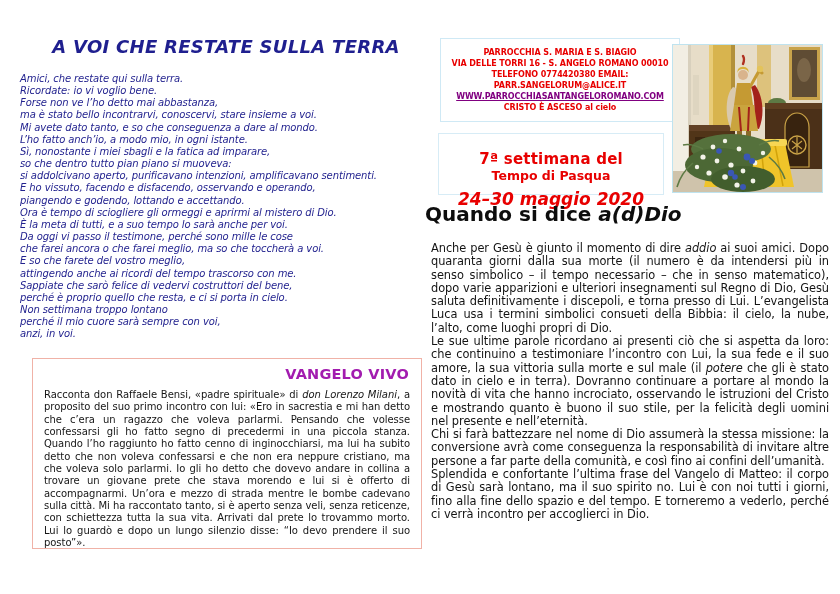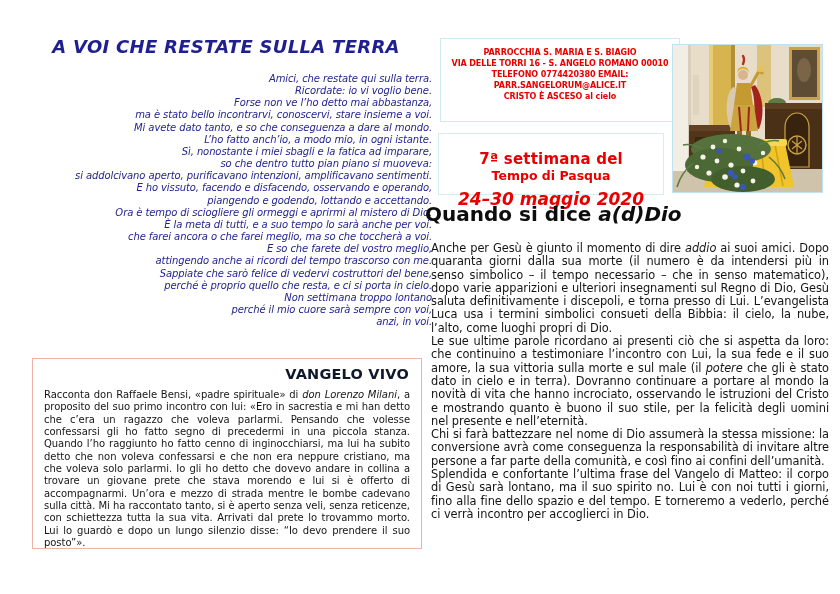--- a/index.html
+++ b/index.html
@@ -11,30 +11,30 @@
   .page{position:absolute;inset:0;}
 
   
   .left-title{
     position:absolute;left:24px;top:36px;width:404px;
     text-align:center;color:#1f1f8f;
     font-size:18px;font-weight:bold;font-style:italic;letter-spacing:.3px;
   }
   .poem{
     position:absolute;left:20px;top:73px;width:412px;
-    text-align:right;color:#23238f;font-style:italic;
+    text-align:left;color:#23238f;font-style:italic;
     font-size:10px;line-height:12.15px;letter-spacing:-.1px;
   }
   .vangelo-box{
     position:absolute;left:32px;top:358px;width:390px;height:191px;
     border:1px solid #f0b2a7;box-sizing:border-box;
     padding:5px 11px 0 11px;overflow:visible;background:transparent;
   }
   .vangelo-heading{
-    text-align:right;color:#0f172a;font-weight:bold;
+    text-align:right;color:#a21caf;font-weight:bold;
     font-size:14.5px;margin:2px 1px 7px 0;letter-spacing:.2px;
   }
   .vangelo-body{
     color:#151515;font-size:10px;line-height:12.35px;
     text-align:justify;letter-spacing:-.05px;
   }
   .vangelo-body i{font-style:italic;}
 
   
   .parish-box{
@@ -90,40 +90,42 @@
     <div>ma è stato bello incontrarvi, conoscervi, stare insieme a voi.</div>
     <div>Mi avete dato tanto, e so che conseguenza a dare al mondo.</div>
     <div>L’ho fatto anch’io, a modo mio, in ogni istante.</div>
     <div>Sì, nonostante i miei sbagli e la fatica ad imparare,</div>
     <div>so che dentro tutto pian piano si muoveva:</div>
     <div>si addolcivano aperto, purificavano intenzioni, amplificavano sentimenti.</div>
     <div>E ho vissuto, facendo e disfacendo, osservando e operando,</div>
     <div>piangendo e godendo, lottando e accettando.</div>
     <div>Ora è tempo di sciogliere gli ormeggi e aprirmi al mistero di Dio.</div>
     <div>È la meta di tutti, e a suo tempo lo sarà anche per voi.</div>
+    <div>Da oggi vi passo il testimone, perché sono mille le cose</div>
     <div>che farei ancora o che farei meglio, ma so che toccherà a voi.</div>
     <div>E so che farete del vostro meglio,</div>
     <div>attingendo anche ai ricordi del tempo trascorso con me.</div>
     <div>Sappiate che sarò felice di vedervi costruttori del bene,</div>
     <div>perché è proprio quello che resta, e ci si porta in cielo.</div>
     <div>Non settimana troppo lontano</div>
     <div>perché il mio cuore sarà sempre con voi,</div>
     <div>anzi, in voi.</div>
   </div>
 
   <div class="vangelo-box">
     <div class="vangelo-heading">VANGELO VIVO</div>
     <div class="vangelo-body"><span>Racconta don Raffaele Bensi, «padre spirituale» di </span><i>don Lorenzo Milani</i><span>, a proposito del suo primo incontro con lui: «Ero in sacrestia e mi han detto che c’era un ragazzo che voleva parlarmi. Pensando che volesse confessarsi gli ho fatto segno di precedermi in una piccola stanza. Quando l’ho raggiunto ho fatto cenno di inginocchiarsi, ma lui ha subito detto che non voleva confessarsi e che non era neppure cristiano, ma che voleva solo parlarmi. Io gli ho detto che dovevo andare in collina a trovare un giovane prete che stava morendo e lui si è offerto di accompagnarmi. Un’ora e mezzo di strada mentre le bombe cadevano sulla città. Mi ha raccontato tanto, si è aperto senza veli, senza reticenze, con schiettezza tutta la sua vita. Arrivati dal prete lo trovammo morto. Lui lo guardò e dopo un lungo silenzio disse: “Io devo prendere il suo posto”».</span></div>
   </div>
 
   <div class="parish-box">
     <div class="parish-line">PARROCCHIA S. MARIA E S. BIAGIO</div>
     <div class="parish-line">VIA DELLE TORRI 16 - S. ANGELO ROMANO 00010</div>
     <div class="parish-line">TELEFONO 0774420380 EMAIL:</div>
     <div class="parish-line">PARR.SANGELORUM@ALICE.IT</div>
+    <div class="parish-line parish-link">WWW.PARROCCHIASANTANGELOROMANO.COM</div>
     <div class="parish-line">CRISTO È ASCESO al cielo</div>
   </div>
 
   <div class="photo-frame">
     <svg width="149" height="147" viewBox="0 0 149 147">
 
       <g>
         <rect x="0" y="0" width="149" height="147" fill="#e7ddc8"></rect>
         <rect x="0" y="118" width="149" height="29" fill="#cfc3ab"></rect>
         <rect x="0" y="0" width="17" height="126" fill="#f2eee3"></rect>

